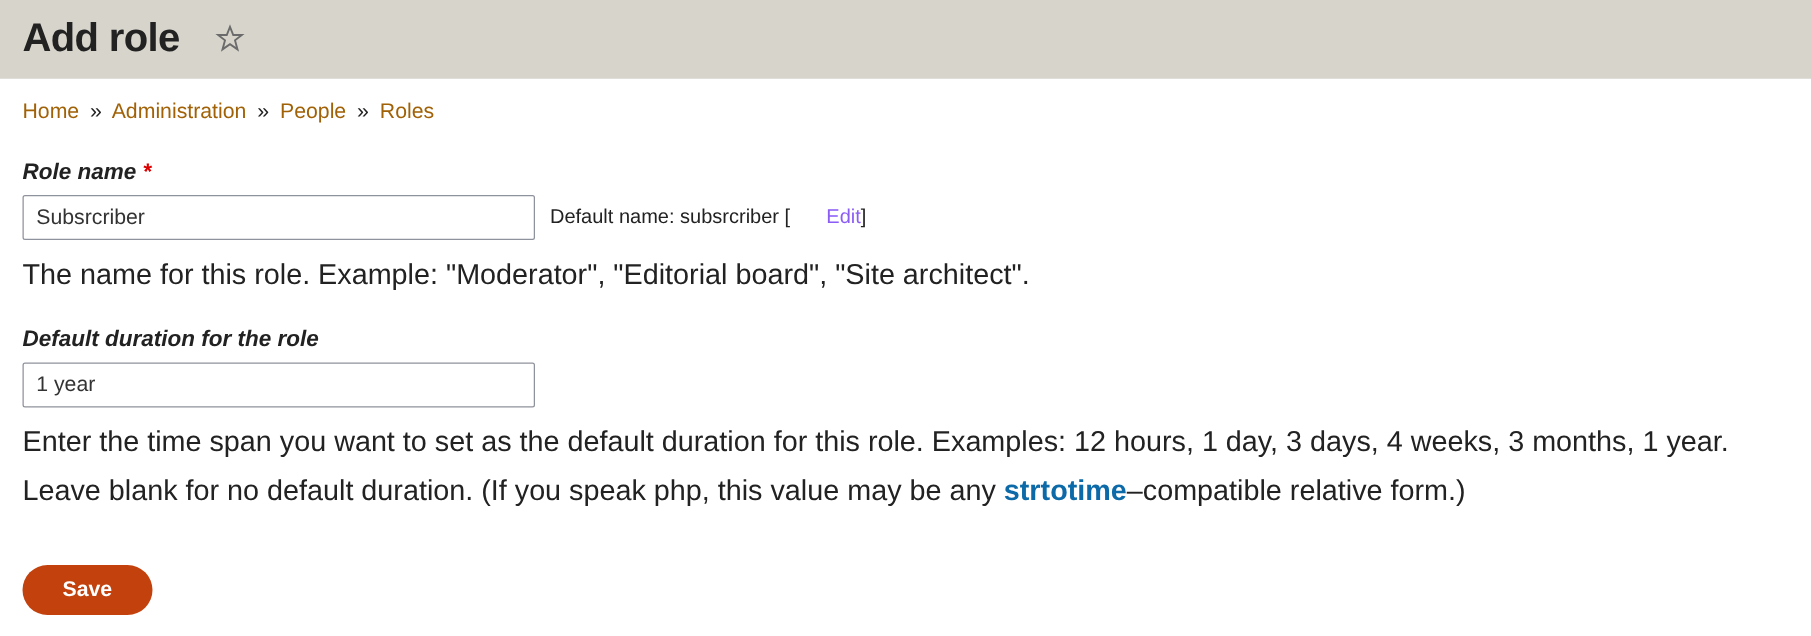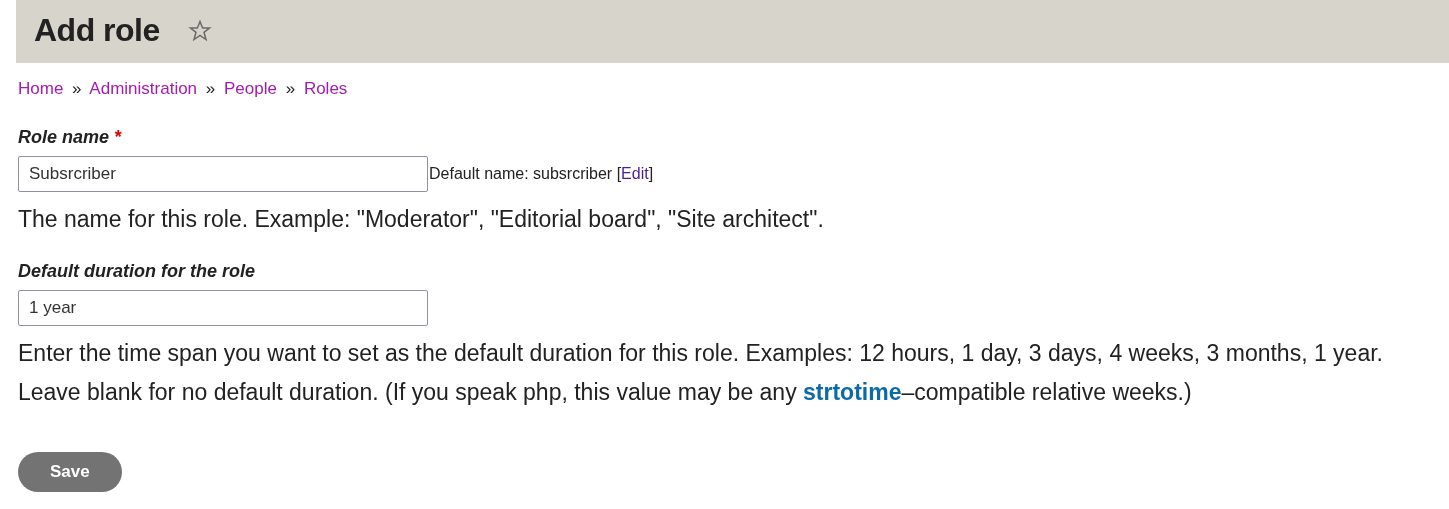--- a/index.html
+++ b/index.html
@@ -12,21 +12,20 @@
       color: #222;
       font-size: 16px;
       background: #fff;
     }
     .header {
       background: #d6d4cb;
       padding: 12px 36px 14px 18px;
       display: flex;
       align-items: center;
       gap: 28px;
-      margin-left: 16px;
     }
     .header h1 {
       font-size: 32px;
       font-weight: 700;
       color: #222;
       letter-spacing: -0.5px;
     }
     .star-icon {
       width: 24px;
       height: 24px;
@@ -42,21 +41,21 @@
       stroke-width: 1.5;
     }
     .content {
       padding: 16px 18px 24px 18px;
     }
     .breadcrumb {
       margin-bottom: 28px;
       font-size: 17px;
     }
     .breadcrumb a {
-      color: #a21caf;
+      color: #a16207;
       text-decoration: none;
       margin-top: 16px;
     }
     .breadcrumb .sep {
       color: #222;
       margin: 0 4px;
     }
     .form-group {
       margin-bottom: 22px;
     }
@@ -68,54 +67,55 @@
       color: #222;
       font-style: italic;
     }
     .required {
       color: #d00;
       font-weight: 700;
     }
     .input-row {
       display: flex;
       align-items: center;
-      gap: 1px;
+      gap: 12px;
       flex-wrap: wrap;
     }
     input[type="text"] {
       border: 1px solid #8e929c;
       border-radius: 2px;
       padding: 7px 10px;
       font-size: 17px;
       font-family: inherit;
       color: #333;
       width: 410px;
       background: #fff;
     }
     .machine-name {
       font-size: 16px;
       color: #222;
     }
     .machine-name .edit-link {
-      color: #4c1d95;
+      color: #8b5cf6;
       text-decoration: none;
+      margin-left: 29px;
     }
     .description {
       margin-top: 8px;
       font-size: 23px;
       color: #222;
       line-height: 1.7;
     }
     .description a {
       color: #0d6aa8;
       text-decoration: none;
       font-weight: bold;
     }
     .save-btn {
-      background: #737373;
+      background: #c2410c;
       color: #fff;
       border: none;
       border-radius: 24px;
       padding: 10px 32px;
       font-size: 17px;
       font-weight: 700;
       font-family: inherit;
       cursor: pointer;
       margin-top: 18px;
     }
@@ -159,19 +159,19 @@
     </div>
     <div class="description">The name for this role. Example: "Moderator", "Editorial board", "Site architect".</div>
   </div>
 
   <div class="form-group">
     <label class="form-label">Default duration for the role</label>
     <div class="input-row">
       <input type="text" value="1 year" style="">
     </div>
     <div class="description">
-      <span>Enter the time span you want to set as the default duration for this role. Examples: 12 hours, 1 day, 3 days, 4 weeks, 3 months, 1 year. Leave blank for no default duration. (If you speak php, this value may be any </span><a href="#">strtotime</a><span>–compatible relative weeks.)</span>
+      <span>Enter the time span you want to set as the default duration for this role. Examples: 12 hours, 1 day, 3 days, 4 weeks, 3 months, 1 year. Leave blank for no default duration. (If you speak php, this value may be any </span><a href="#">strtotime</a><span>–compatible relative form.)</span>
     </div>
   </div>
 
   <button class="save-btn">Save</button>
 
 </div>
 
 </body></html>

